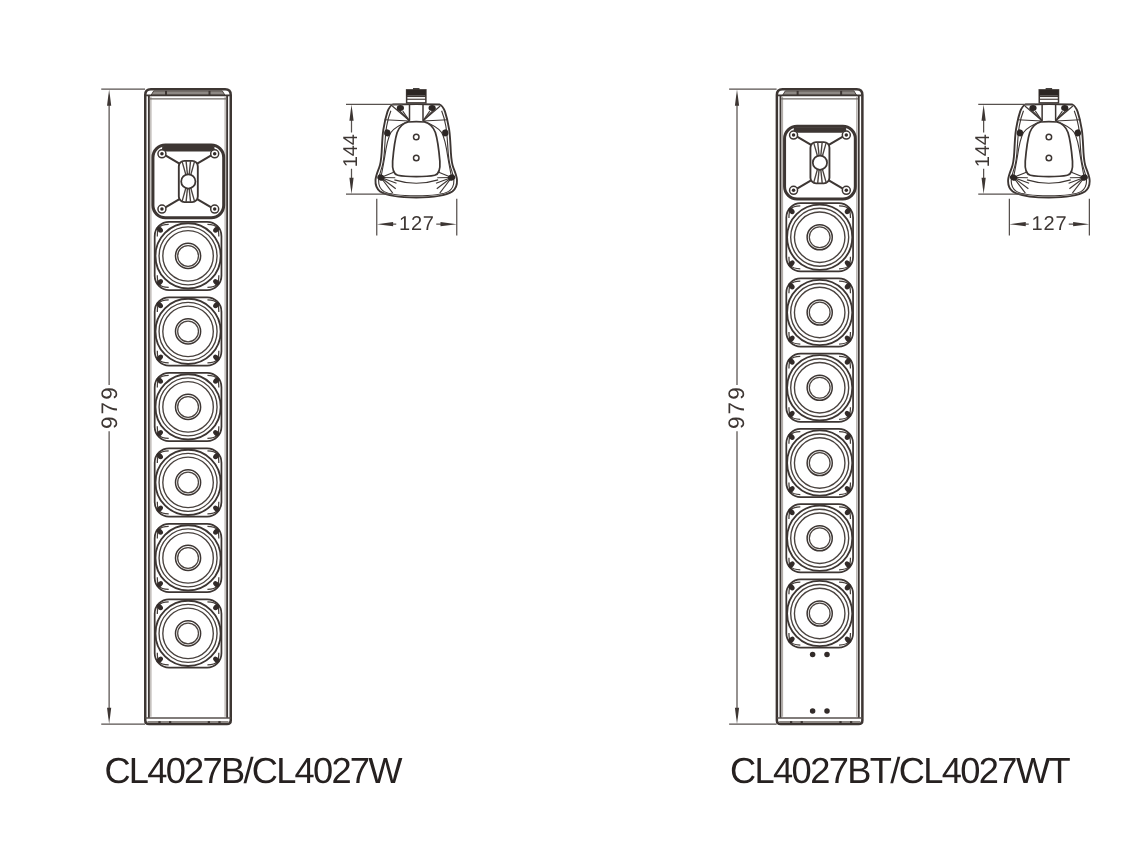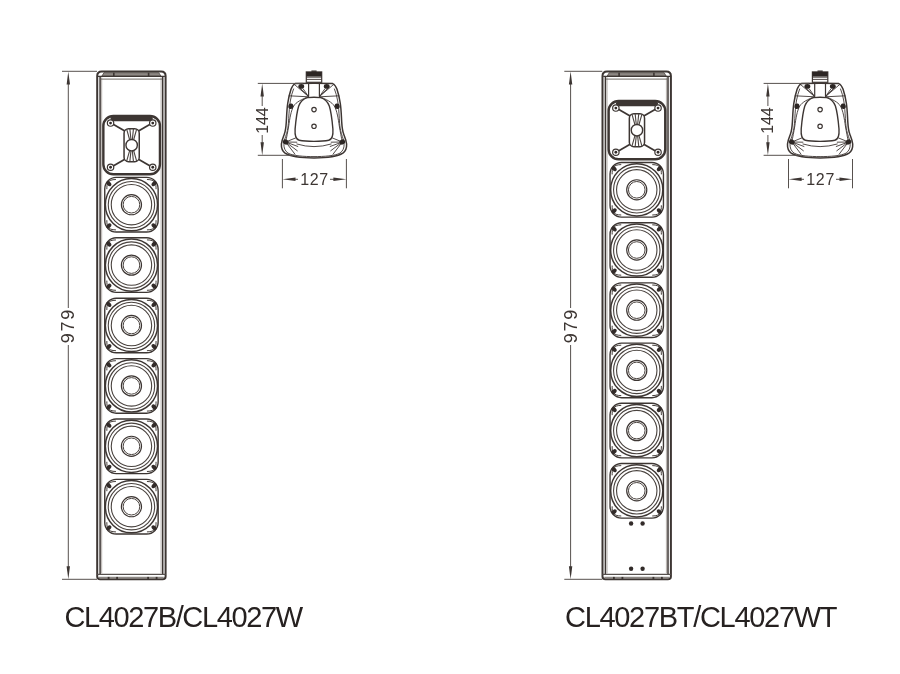--- a/index.html
+++ b/index.html
@@ -1,16 +1,16 @@
 <!DOCTYPE html>
 <html><head>
 <meta charset="utf-8">
 <style>
 html,body{margin:0;padding:0;background:#ffffff;}
-#page{width:808px;height:674px;position:relative;font-family:"Liberation Sans",sans-serif;}
+#page{width:808px;height:674px;position:relative;font-family:"Liberation Sans",sans-serif;margin-left:19px;}
 svg{position:absolute;left:0;top:0;}
 text{font-family:"Liberation Sans",sans-serif;}
 </style>
 </head>
 <body>
 <div id="page">
 <svg width="900" height="674" viewBox="0 0 900 674">
 <defs>
 
 <g id="woofer">

